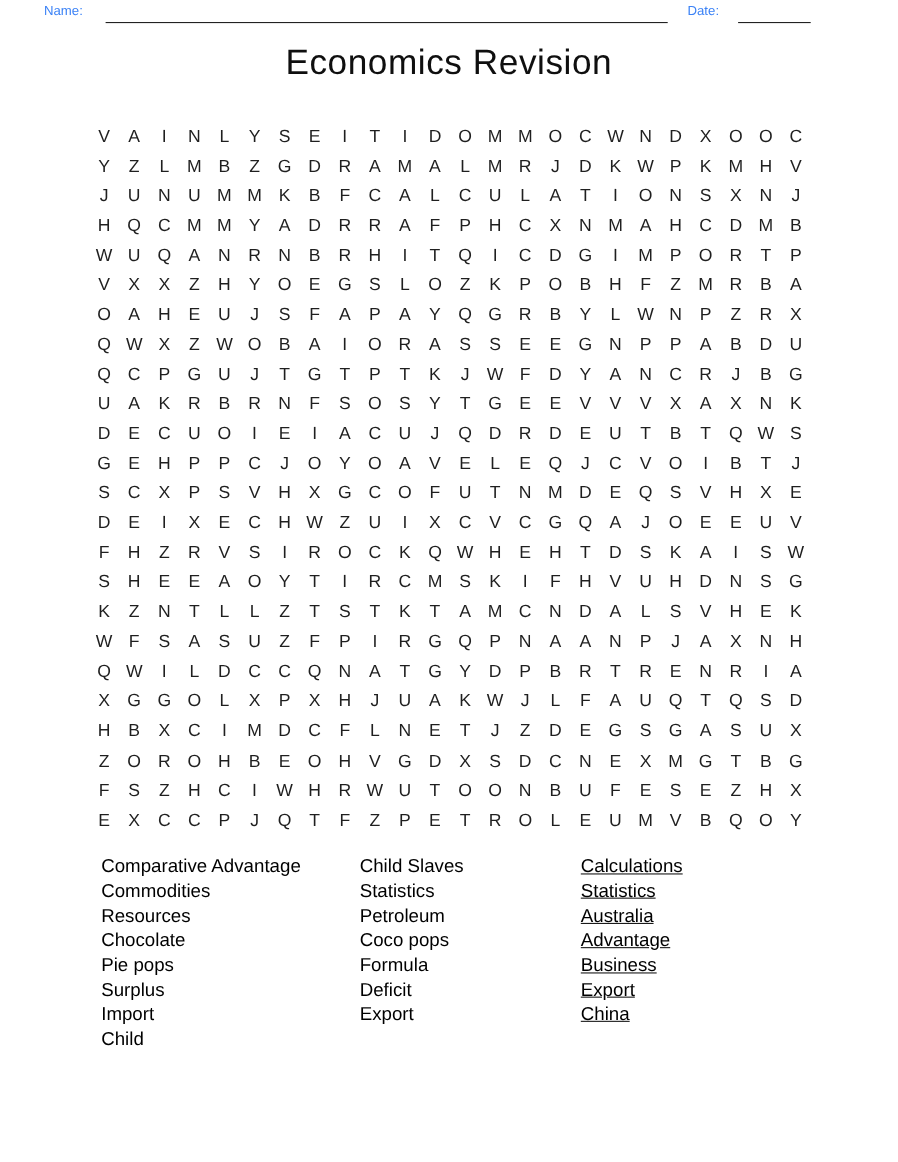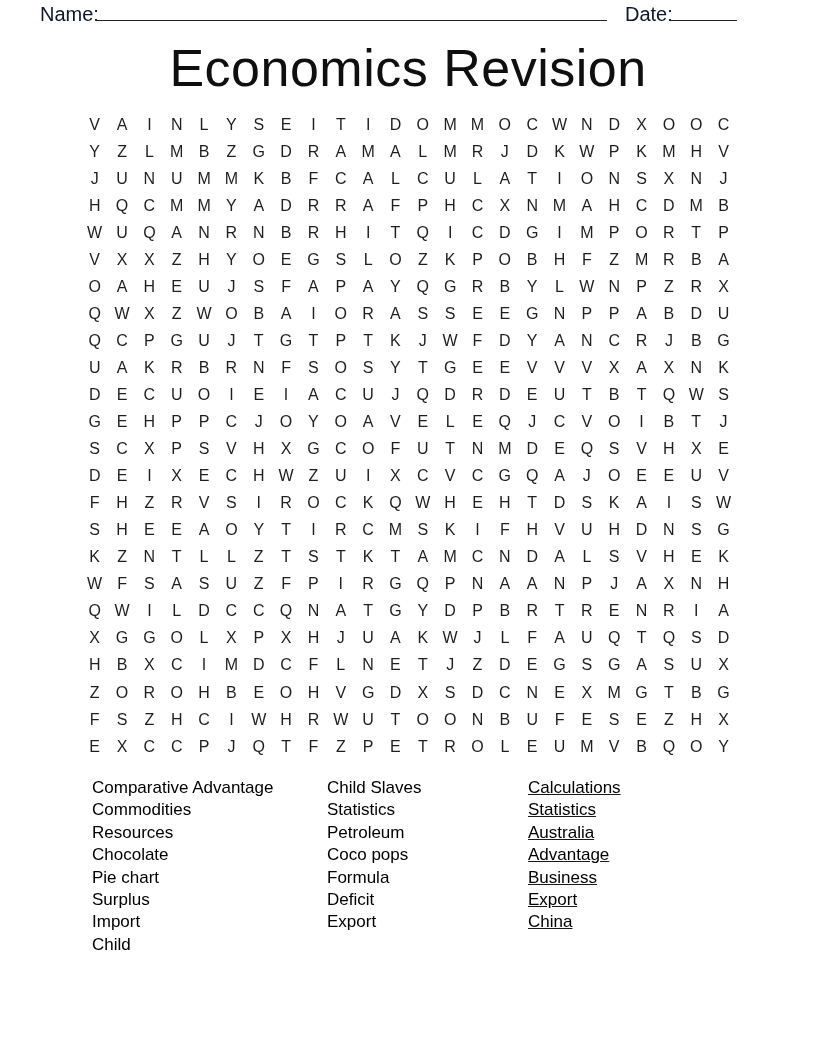--- a/index.html
+++ b/index.html
@@ -9,34 +9,34 @@
     height: 1056px;
     position: relative;
     background: #ffffff;
     font-family: "Liberation Sans", "DejaVu Sans", sans-serif;
     color: #1a1a1a;
     overflow: hidden;
   }
 
   
   .header { position: absolute; top: 0; left: 0; width: 816px; height: 30px; }
-  .hdr-label { position: absolute; top: 3px; font-size: 20px; color: #0f172a; white-space: nowrap; }
+  .hdr-label { position: absolute; top: 3px; font-size: 12px; color: #3b82f6; white-space: nowrap; }
   .name-label { left: 40px; }
   .date-label { left: 625px; }
   .blank-line { position: absolute; top: 0; height: 21px; border-bottom: 1.6px solid #222222; }
   .name-line { left: 96px;  width: 511px; }
   .date-line { left: 671px; width: 66px; }
 
   
   .title {
     position: absolute;
     top: 38px; left: 0;
     width: 816px;
     text-align: center;
-    font-size: 52px;
+    font-size: 32px;
     font-weight: 400;
     letter-spacing: 0.5px;
     color: #0f0f0f;
   }
 
   
   .grid {
     position: absolute;
     left: 81px; top: 111px;
     display: grid;
@@ -655,21 +655,21 @@
     <span class="cell">O</span>
     <span class="cell">Y</span>
   </div>
 
 <div class="word-list">
   <div class="word-col word-col-1">
       <div class="word">Comparative Advantage</div>
       <div class="word">Commodities</div>
       <div class="word">Resources</div>
       <div class="word">Chocolate</div>
-      <div class="word">Pie chart</div>
+      <div class="word">Pie pops</div>
       <div class="word">Surplus</div>
       <div class="word">Import</div>
       <div class="word">Child</div>
     </div>
   <div class="word-col word-col-2">
       <div class="word">Child Slaves</div>
       <div class="word">Statistics</div>
       <div class="word">Petroleum</div>
       <div class="word">Coco pops</div>
       <div class="word">Formula</div>

